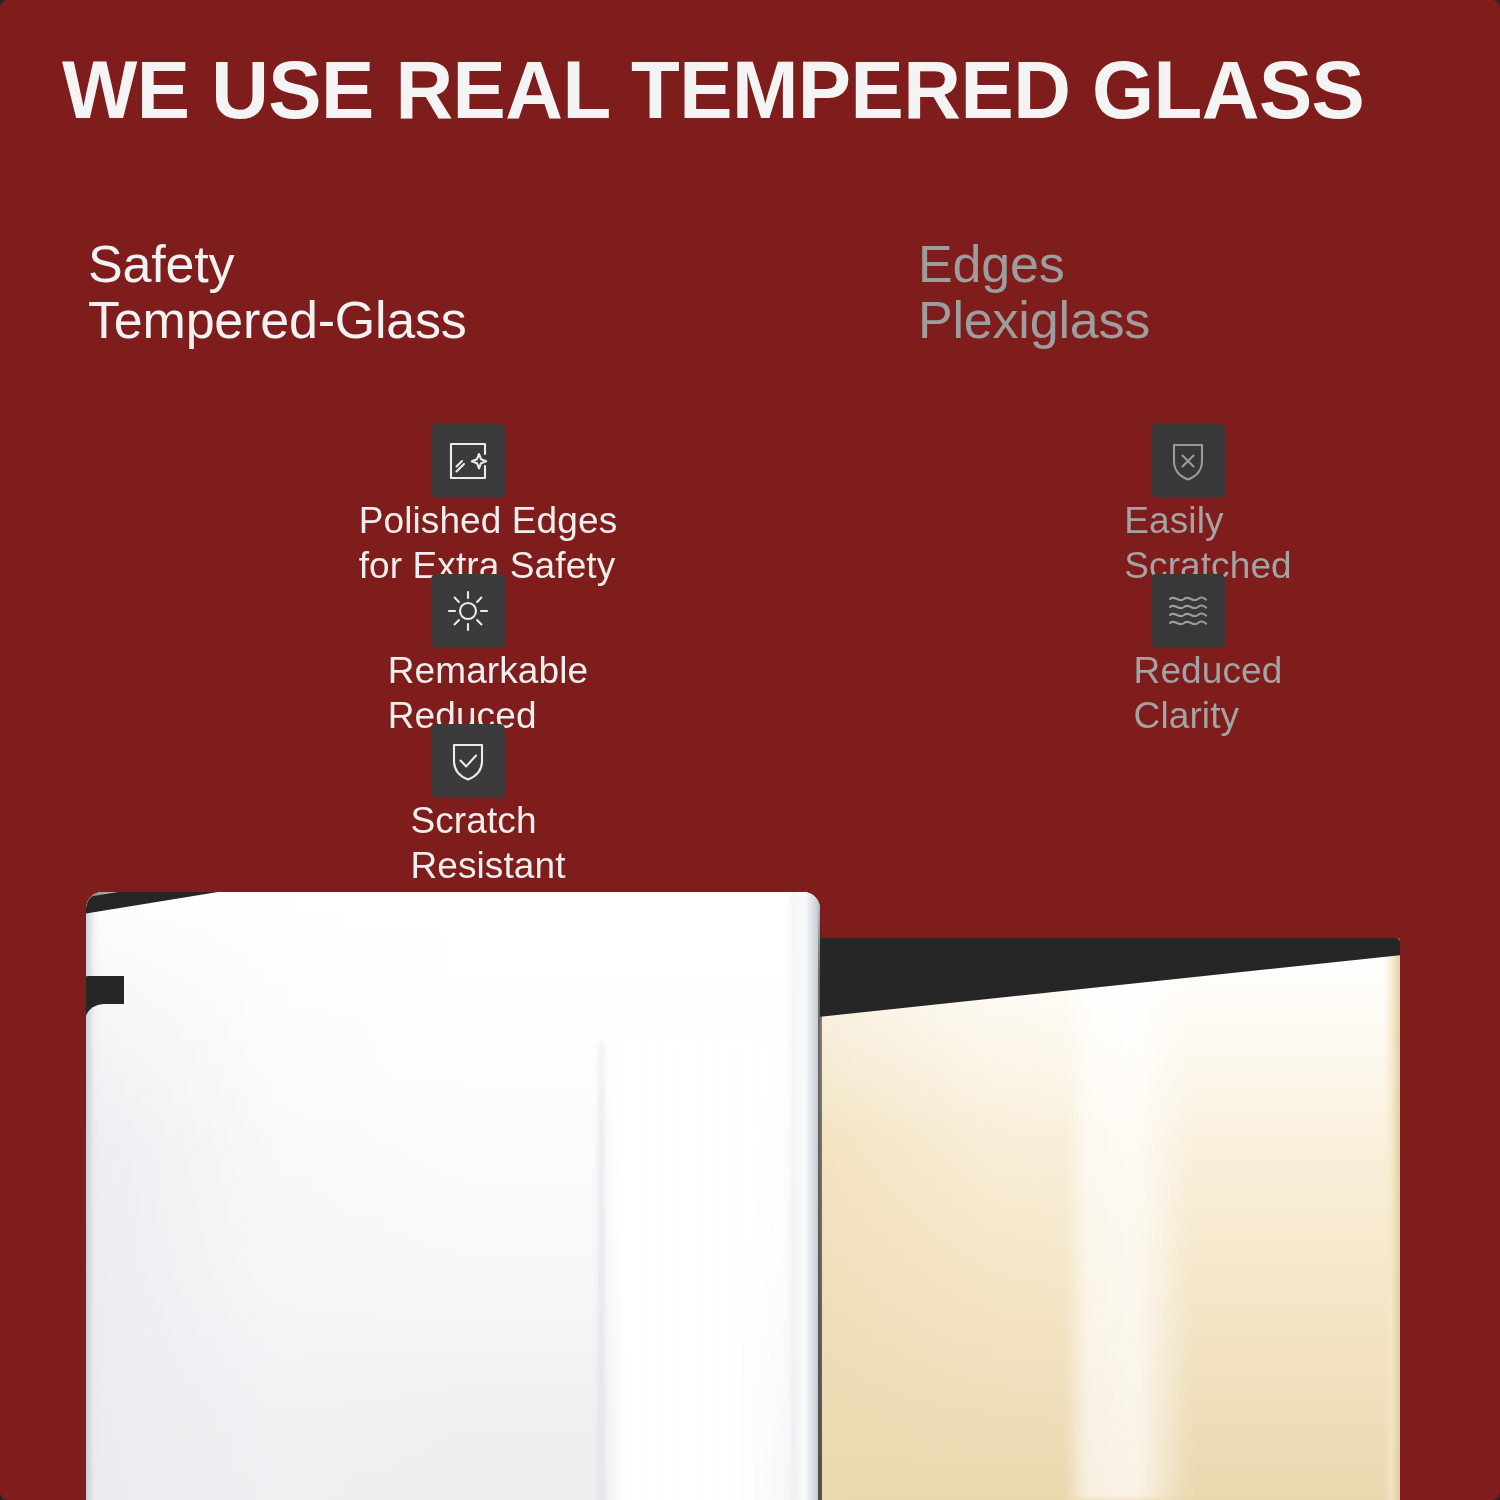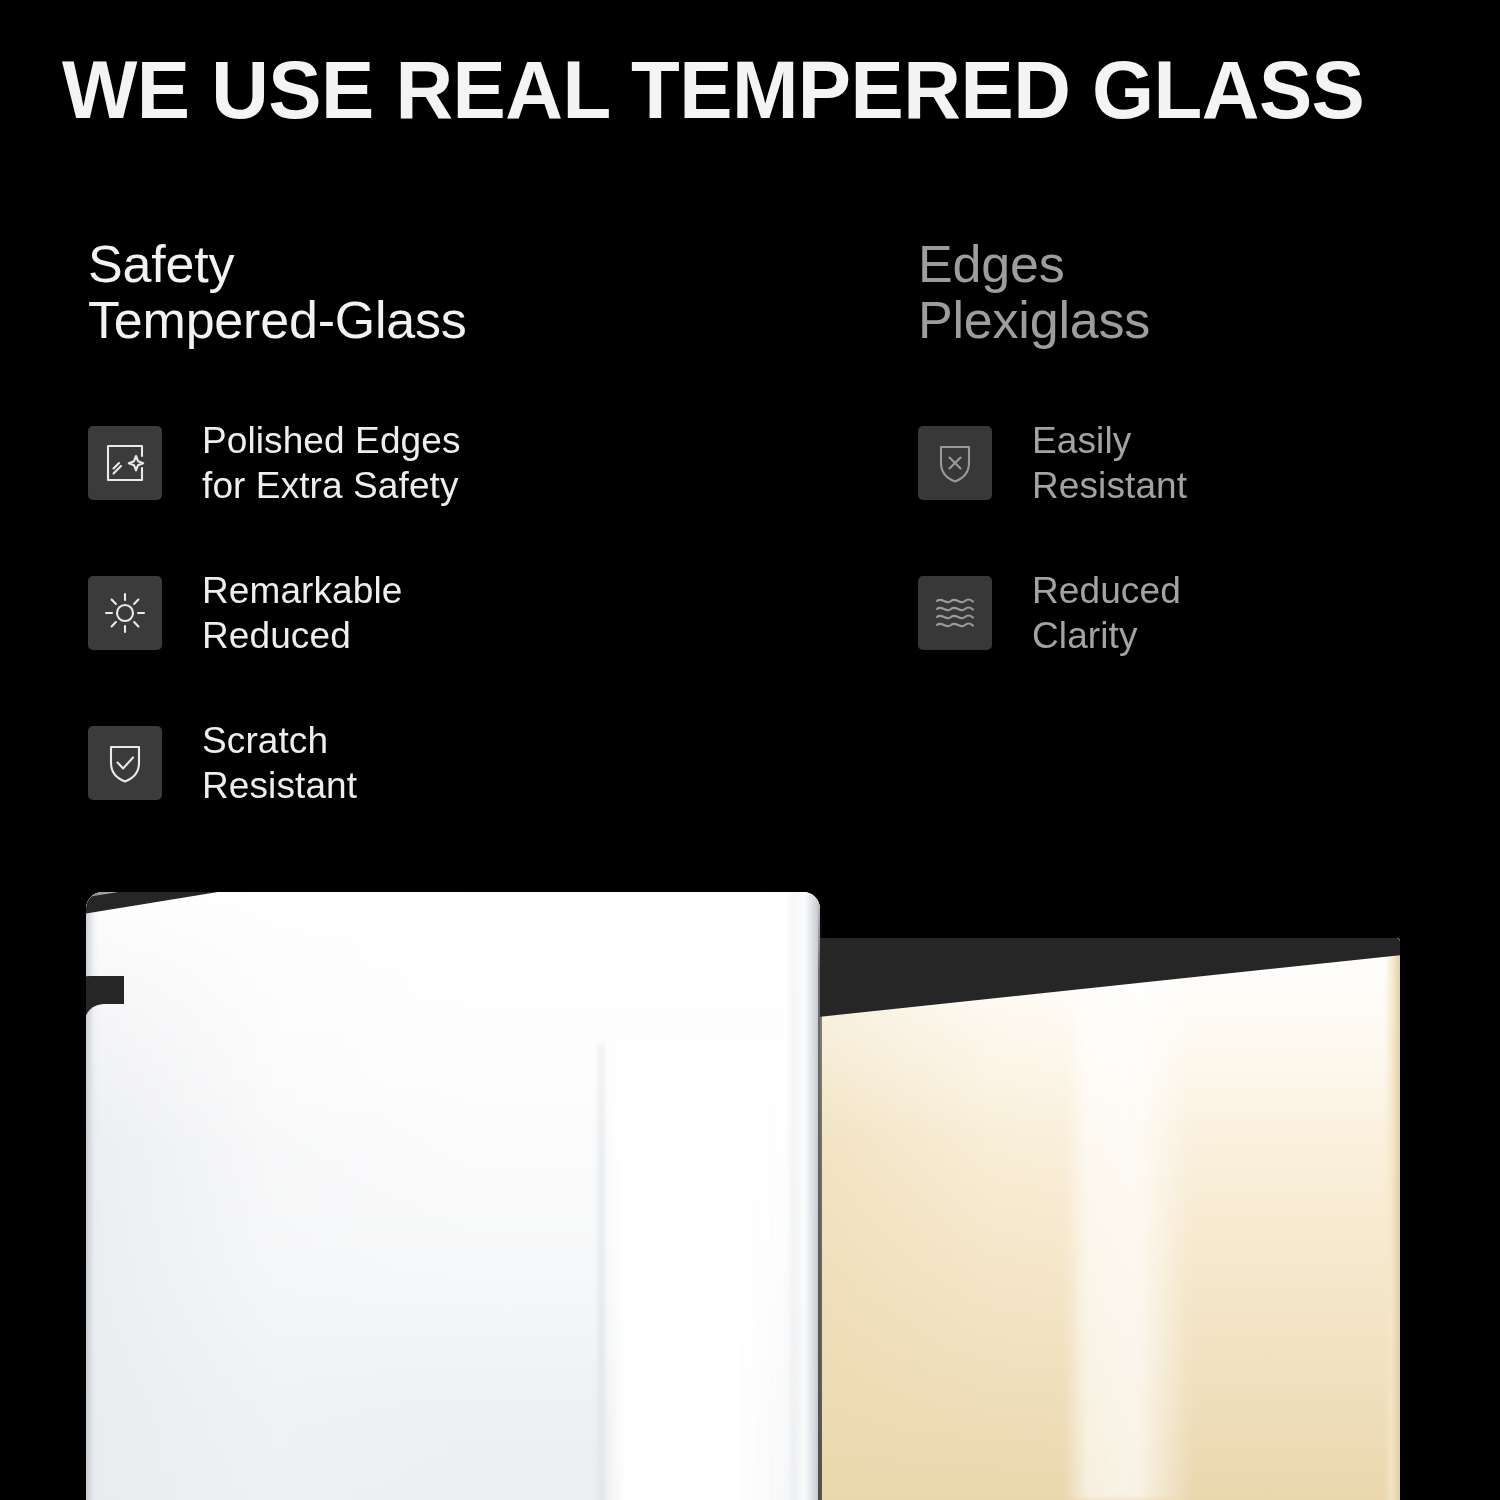--- a/index.html
+++ b/index.html
@@ -5,22 +5,23 @@
   * { margin:0; padding:0; box-sizing:border-box; }
   html, body {
     width:1500px; height:1500px;
     background:#262626;
     font-family:"Liberation Sans", sans-serif;
     overflow:hidden;
   }
   .stage {
     position:relative;
     width:1500px; height:1500px;
-    background:#000000;
-    overflow:hidden;
+    background:#7f1d1d;
+    overflow:hidden;
+    border-radius:8px;
   }
 
   
   .headline {
     position:absolute;
     left:62px; top:44px;
     width:1400px;
     font-family:"Liberation Sans", sans-serif;
     font-weight:700;
     font-size:81px;
@@ -53,20 +54,21 @@
   }
   .col-left  .col-title { color:#f2f2f2; }
   .col-right .col-title { color:#9d9d9d; }
 
   .feature-list { margin-top:76px; }
   .feature {
     display:flex;
     align-items:center;
     height:78px;
     margin-bottom:72px;
+    flex-direction:column;
   }
   .feature:last-child { margin-bottom:0; }
 
   .icon-tile {
     flex:0 0 auto;
     width:74px; height:74px;
     border-radius:5px;
     background:#3b3b3b;
     display:flex;
     align-items:center;
@@ -287,21 +289,21 @@
 
         <div class="feature">
           <div class="icon-tile">
             <svg width="46" height="46" viewBox="0 0 46 46" fill="none" stroke="#9a9a9a" stroke-width="2.1" stroke-linecap="round" stroke-linejoin="round">
               <path d="M9 7 H37 V23 C37 32.5 30.8 38.5 23 41.5 C15.2 38.5 9 32.5 9 23 Z"></path>
               <path d="M17.5 17.5 L28.5 28.5"></path>
               <path d="M28.5 17.5 L17.5 28.5"></path>
             </svg>
           </div>
           <div class="feature-label">Easily
-Resistant</div>
+Scratched</div>
         </div>
 
         <div class="feature">
           <div class="icon-tile">
             <svg width="46" height="46" viewBox="0 0 46 46" fill="none" stroke="#9a9a9a" stroke-width="2.1" stroke-linecap="round">
               <path d="M5 11 C10 6.5 14 15.5 19 11 C24 6.5 28 15.5 33 11 C36.5 8 39 10 41 11.6"></path>
               <path d="M5 19 C10 14.5 14 23.5 19 19 C24 14.5 28 23.5 33 19 C36.5 16 39 18 41 19.6"></path>
               <path d="M5 27 C10 22.5 14 31.5 19 27 C24 22.5 28 31.5 33 27 C36.5 24 39 26 41 27.6"></path>
               <path d="M5 35 C10 30.5 14 39.5 19 35 C24 30.5 28 39.5 33 35 C36.5 32 39 34 41 35.6"></path>
             </svg>

